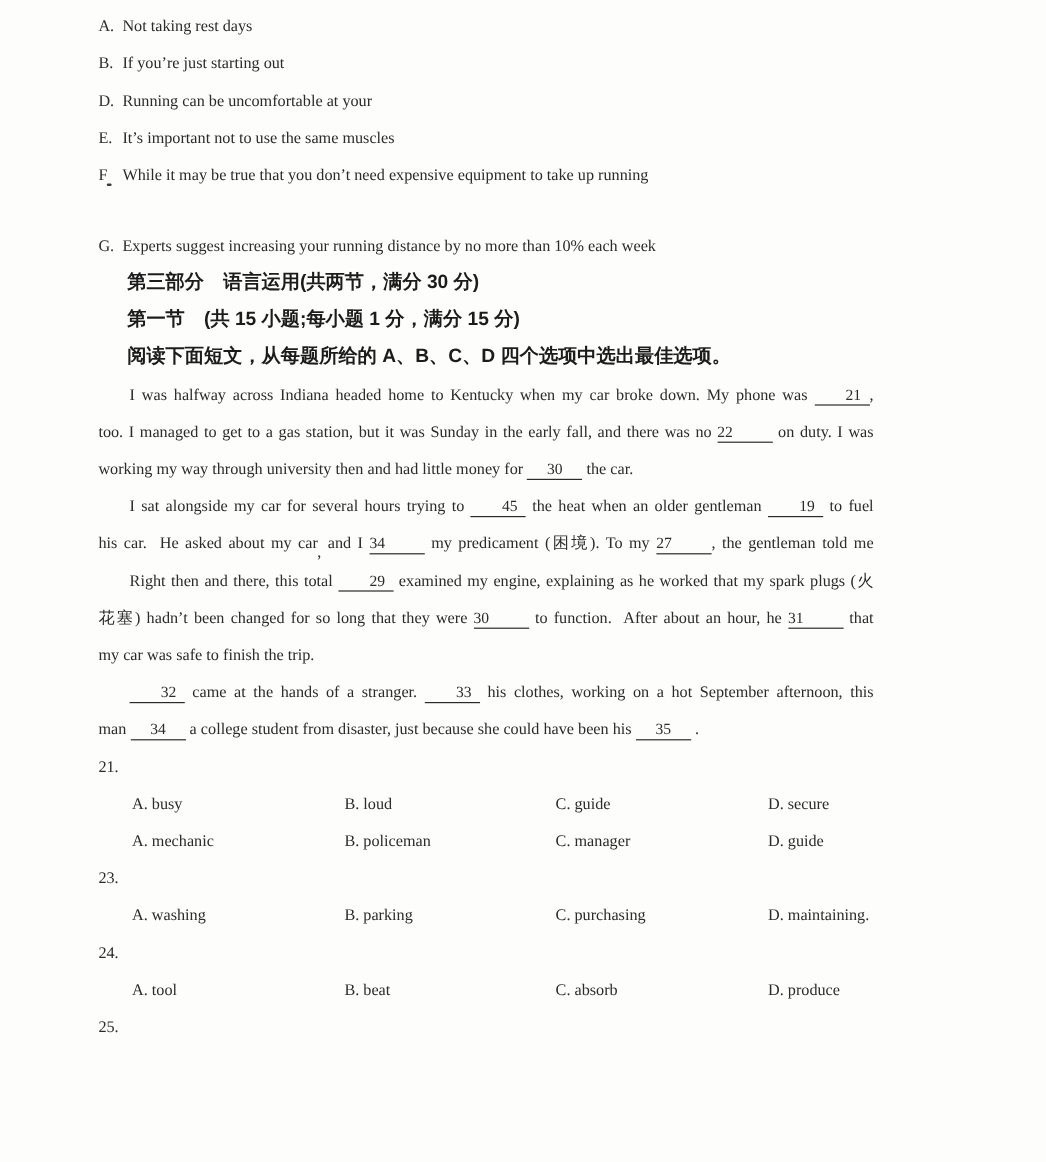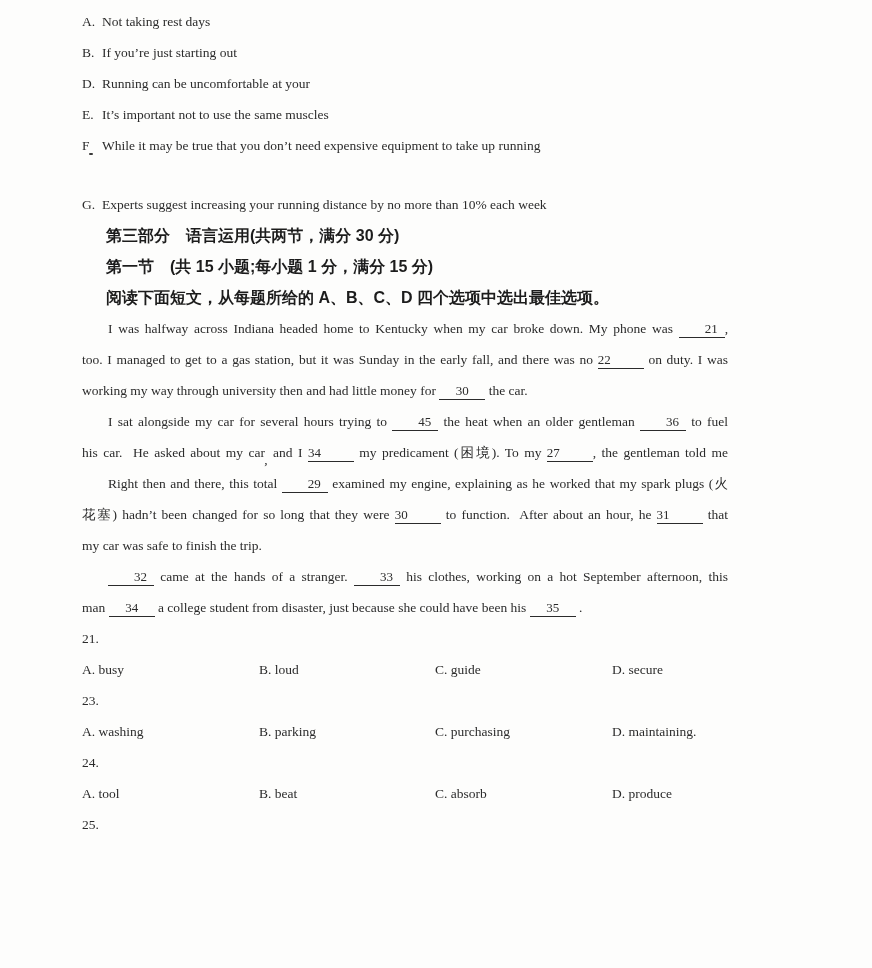--- a/index.html
+++ b/index.html
@@ -69,20 +69,21 @@
   .low {
     position: relative;
     top: 7px;
   }
   
   .optsgrid {
     display: grid;
     grid-template-columns: 177px 176px 177px 1fr;
     height: 31px;
     line-height: 31px;
+    margin-left: 28px;
   }
 </style>
 </head>
 <body>
 
 <div class="page">
 
   <div id="gap-options">
       <div class="row opt-g"><span class="glabel">A.</span><span>Not taking rest days</span></div>
       <div class="row opt-g"><span class="glabel">B.</span><span>If you’re just starting out</span></div>
@@ -93,36 +94,42 @@
     </div>
 
   <div class="hdr">第三部分　语言运用(共两节，满分 30 分)</div>
   <div class="hdr">第一节　(共 15 小题;每小题 1 分，满分 15 分)</div>
   <div class="hdr">阅读下面短文，从每题所给的 A、B、C、D 四个选项中选出最佳选项。</div>
 
   <div id="passage">
       <div class="pline indent just">I was halfway across Indiana headed home to Kentucky when my car broke down. My phone was <span class="blank">21</span>,</div>
       <div class="pline just">too. I managed to get to a gas station, but it was Sunday in the early fall, and there was no <span class="blank">22</span> on duty. I was</div>
       <div class="pline">working my way through university then and had little money for <span class="blank">30</span> the car.</div>
-      <div class="pline indent just">I sat alongside my car for several hours trying to <span class="blank">45</span> the heat when an older gentleman <span class="blank">36</span> to fuel</div>
+      <div class="pline indent just">I sat alongside my car for several hours trying to <span class="blank">45</span> the heat when an older gentleman <span class="blank">19</span> to fuel</div>
       <div class="pline just">his car.&nbsp; He asked about my car<span class="low">,</span> and I <span class="blank">34</span> my predicament (困境). To my <span class="blank">27</span>, the gentleman told me</div>
       <div class="pline indent just">Right then and there, this total <span class="blank">29</span> examined my engine, explaining as he worked that my spark plugs (火</div>
       <div class="pline just">花塞) hadn’t been changed for so long that they were <span class="blank">30</span> to function.&nbsp; After about an hour, he <span class="blank">31</span> that</div>
       <div class="pline">my car was safe to finish the trip.</div>
       <div class="pline indent just"><span class="blank">32</span> came at the hands of a stranger. <span class="blank">33</span> his clothes, working on a hot September afternoon, this</div>
       <div class="pline">man <span class="blank">34</span> a college student from disaster, just because she could have been his <span class="blank">35</span> .</div>
     </div>
 
   <div id="questions">
       <div class="qnum">21.</div>
       <div class="optsgrid">
         <div><span>A.</span> <span>busy</span></div>
         <div><span>B.</span> <span>loud</span></div>
         <div><span>C.</span> <span>guide</span></div>
         <div><span>D.</span> <span>secure</span></div>
+      </div>
+      <div class="optsgrid">
+        <div><span>A.</span> <span>mechanic</span></div>
+        <div><span>B.</span> <span>policeman</span></div>
+        <div><span>C.</span> <span>manager</span></div>
+        <div><span>D.</span> <span>guide</span></div>
       </div>
       <div class="qnum">23.</div>
       <div class="optsgrid">
         <div><span>A.</span> <span>washing</span></div>
         <div><span>B.</span> <span>parking</span></div>
         <div><span>C.</span> <span>purchasing</span></div>
         <div><span>D.</span> <span>maintaining.</span></div>
       </div>
       <div class="qnum">24.</div>
       <div class="optsgrid">

